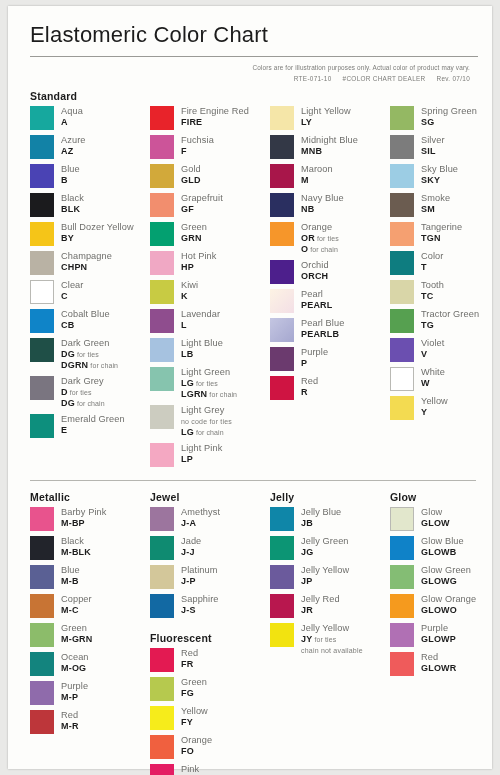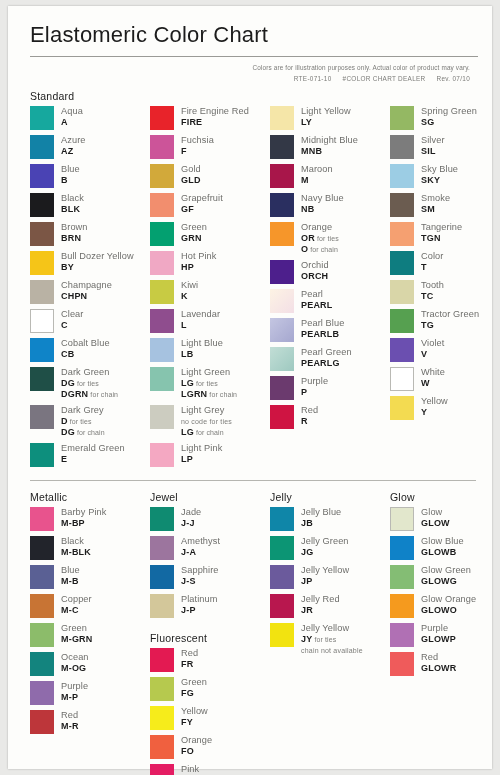--- a/index.html
+++ b/index.html
@@ -45,21 +45,21 @@
   .board { position: relative; padding: 6px 0 0 0; }
   .cols {
     display: flex;
     padding: 0 12px 0 22px;
   }
   .col { width: 120px; flex: 0 0 120px; }
   .col.last { width: 112px; flex: 0 0 112px; }
 
   .section-head {
     font-size: 10.5px;
-    font-weight: normal;
+    font-weight: bold;
     color: #1c1c1c;
     margin-bottom: 4px;
     letter-spacing: 0.2px;
   }
   .spacer-head { margin-top: 14px; }
 
   .swatch-row {
     display: flex;
     align-items: flex-start;
     margin-bottom: 5px;
@@ -149,27 +149,20 @@
               </div>
             </div>
             <div class="swatch-row">
               <div class="swatch" style="background: rgb(27, 27, 29);"></div>
               <div class="meta">
                 <div class="cname">Black</div>
                 <div class="ccode">BLK</div>
               </div>
             </div>
             <div class="swatch-row">
-              <div class="swatch" style="background: rgb(123, 86, 69);"></div>
-              <div class="meta">
-                <div class="cname">Brown</div>
-                <div class="ccode">BRN</div>
-              </div>
-            </div>
-            <div class="swatch-row">
               <div class="swatch" style="background: rgb(245, 197, 24);"></div>
               <div class="meta">
                 <div class="cname">Bull Dozer Yellow</div>
                 <div class="ccode">BY</div>
               </div>
             </div>
             <div class="swatch-row">
               <div class="swatch" style="background: rgb(185, 178, 164);"></div>
               <div class="meta">
                 <div class="cname">Champagne</div>
@@ -360,27 +353,20 @@
               </div>
             </div>
             <div class="swatch-row">
               <div class="swatch" style="background: linear-gradient(135deg, rgb(196, 198, 226), rgb(165, 167, 207));"></div>
               <div class="meta">
                 <div class="cname">Pearl Blue</div>
                 <div class="ccode">PEARLB</div>
               </div>
             </div>
             <div class="swatch-row">
-              <div class="swatch" style="background: linear-gradient(135deg, rgb(194, 222, 214), rgb(158, 201, 192));"></div>
-              <div class="meta">
-                <div class="cname">Pearl Green</div>
-                <div class="ccode">PEARLG</div>
-              </div>
-            </div>
-            <div class="swatch-row">
               <div class="swatch" style="background: rgb(107, 58, 110);"></div>
               <div class="meta">
                 <div class="cname">Purple</div>
                 <div class="ccode">P</div>
               </div>
             </div>
             <div class="swatch-row">
               <div class="swatch" style="background: rgb(207, 20, 66);"></div>
               <div class="meta">
                 <div class="cname">Red</div>
@@ -535,45 +521,45 @@
                 <div class="ccode">M-R</div>
               </div>
             </div>
           </div>
       </div>
 
       <div class="col">
         <div class="section-head">Jewel</div>
         <div>
             <div class="swatch-row">
+              <div class="swatch" style="background: rgb(156, 117, 158);"></div>
+              <div class="meta">
+                <div class="cname">Amethyst</div>
+                <div class="ccode">J-A</div>
+              </div>
+            </div>
+            <div class="swatch-row">
               <div class="swatch" style="background: rgb(15, 139, 113);"></div>
               <div class="meta">
                 <div class="cname">Jade</div>
                 <div class="ccode">J-J</div>
               </div>
             </div>
             <div class="swatch-row">
-              <div class="swatch" style="background: rgb(156, 117, 158);"></div>
-              <div class="meta">
-                <div class="cname">Amethyst</div>
-                <div class="ccode">J-A</div>
+              <div class="swatch" style="background: rgb(211, 199, 154);"></div>
+              <div class="meta">
+                <div class="cname">Platinum</div>
+                <div class="ccode">J-P</div>
               </div>
             </div>
             <div class="swatch-row">
               <div class="swatch" style="background: rgb(18, 105, 163);"></div>
               <div class="meta">
                 <div class="cname">Sapphire</div>
                 <div class="ccode">J-S</div>
-              </div>
-            </div>
-            <div class="swatch-row">
-              <div class="swatch" style="background: rgb(211, 199, 154);"></div>
-              <div class="meta">
-                <div class="cname">Platinum</div>
-                <div class="ccode">J-P</div>
               </div>
             </div>
           </div>
         <div class="section-head spacer-head">Fluorescent</div>
         <div>
             <div class="swatch-row">
               <div class="swatch" style="background: rgb(227, 26, 82);"></div>
               <div class="meta">
                 <div class="cname">Red</div>
                 <div class="ccode">FR</div>

